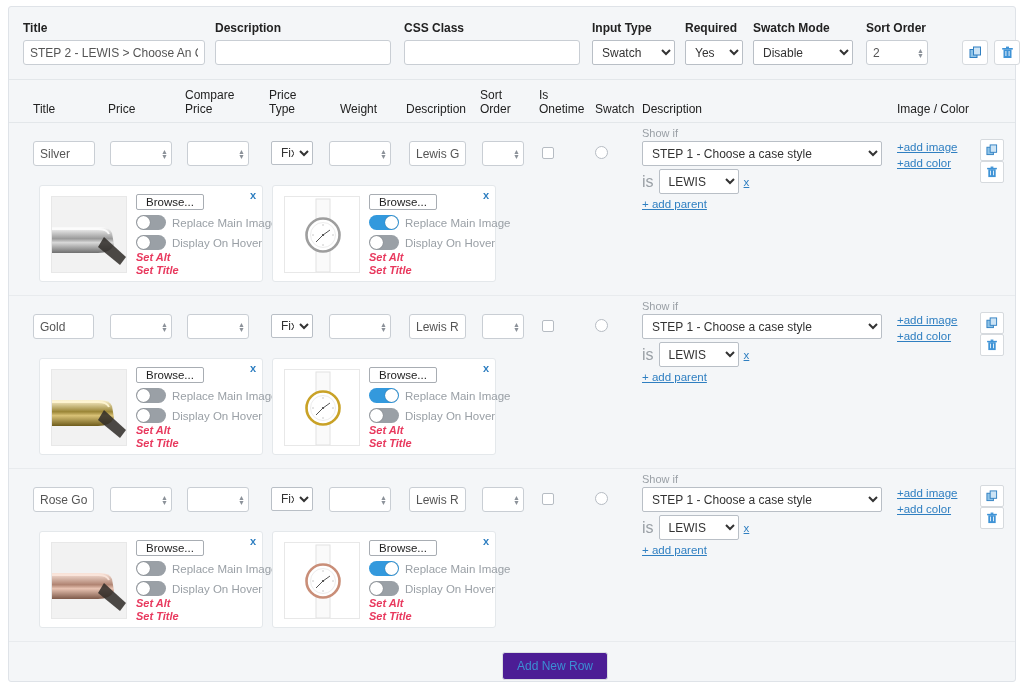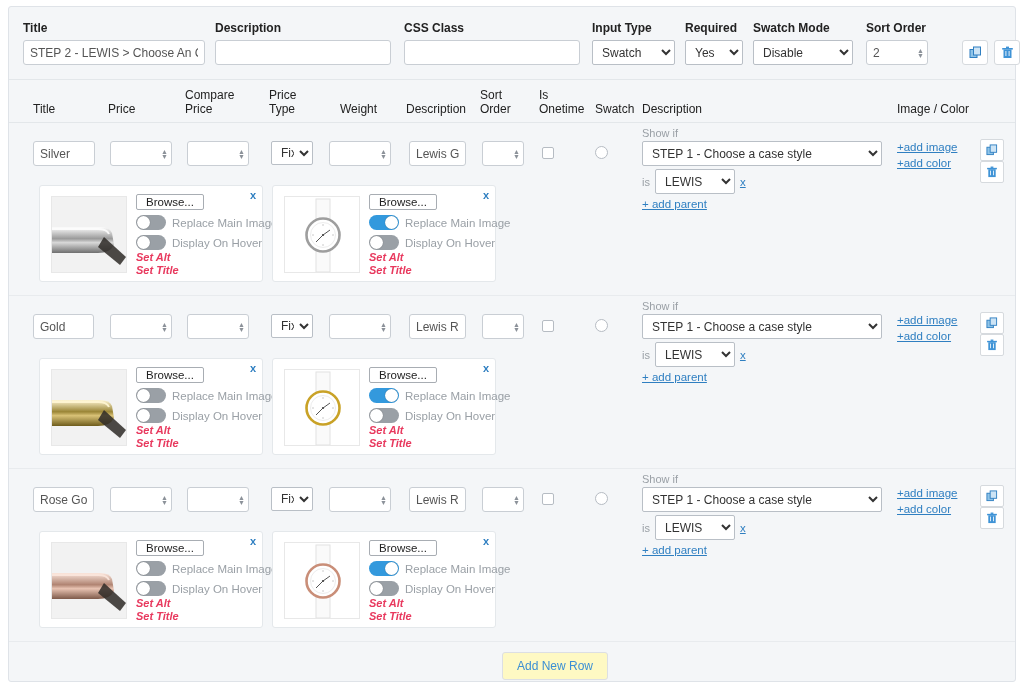--- a/index.html
+++ b/index.html
@@ -73,21 +73,21 @@
   }
   .rb {
     width:13px; height:13px; border:1px solid #b6bcc3; border-radius:50%;
     background:#fff; display:block;
   }
   
   .deps { position:absolute; left:633px; top:4px; width:250px; }
   .dep-label { color:#9aa0a6; font-size:11px; margin-bottom:2px; }
   .dep-sel-main { width:240px; height:19px; font-size:11.5px; }
   .dep-row2 { display:flex; align-items:center; gap:5px; margin-top:3px; }
-  .dep-is { color:#9aa0a6; font-size:11px; }
+  .dep-is { color:#9aa0a6; font-size:16px; }
   .dep-sel-val { width:80px; height:18px; font-size:11.5px; }
   a.lnk {
     color:#2f7fc1; text-decoration:underline; font-size:11.5px; cursor:pointer;
   }
   .add-parent { display:inline-block; margin-top:4px; }
   .imgcolor-links {
     position:absolute; left:888px; top:18px; display:flex;
     flex-direction:column; gap:4px;
   }
   .row-actions {
@@ -132,21 +132,21 @@
   }
   .card-x {
     position:absolute; right:6px; top:3px; color:#2f7fc1; font-size:11px;
     font-weight:bold; cursor:pointer;
   }
   .row-sep { border-top:1px solid #e8ebee; }
   
   .footer { position:relative; height:52px; border-top:1px solid #e8ebee; }
   .add-new-row {
     position:absolute; left:493px; top:10px;
-    border:1px solid #dcdfe3; border-radius:3px; background:#fef9c3;
+    border:1px solid #dcdfe3; border-radius:3px; background:#4c1d95;
     color:#3b8fd4; font-size:12px; padding:6px 14px; cursor:pointer;text-align:right;
   }
 </style>
 </head>
 <body>
 
 <div class="page-frame">
 
   <div class="opt-header">
     <div class="fld" style="left:14px; top:14px;">

